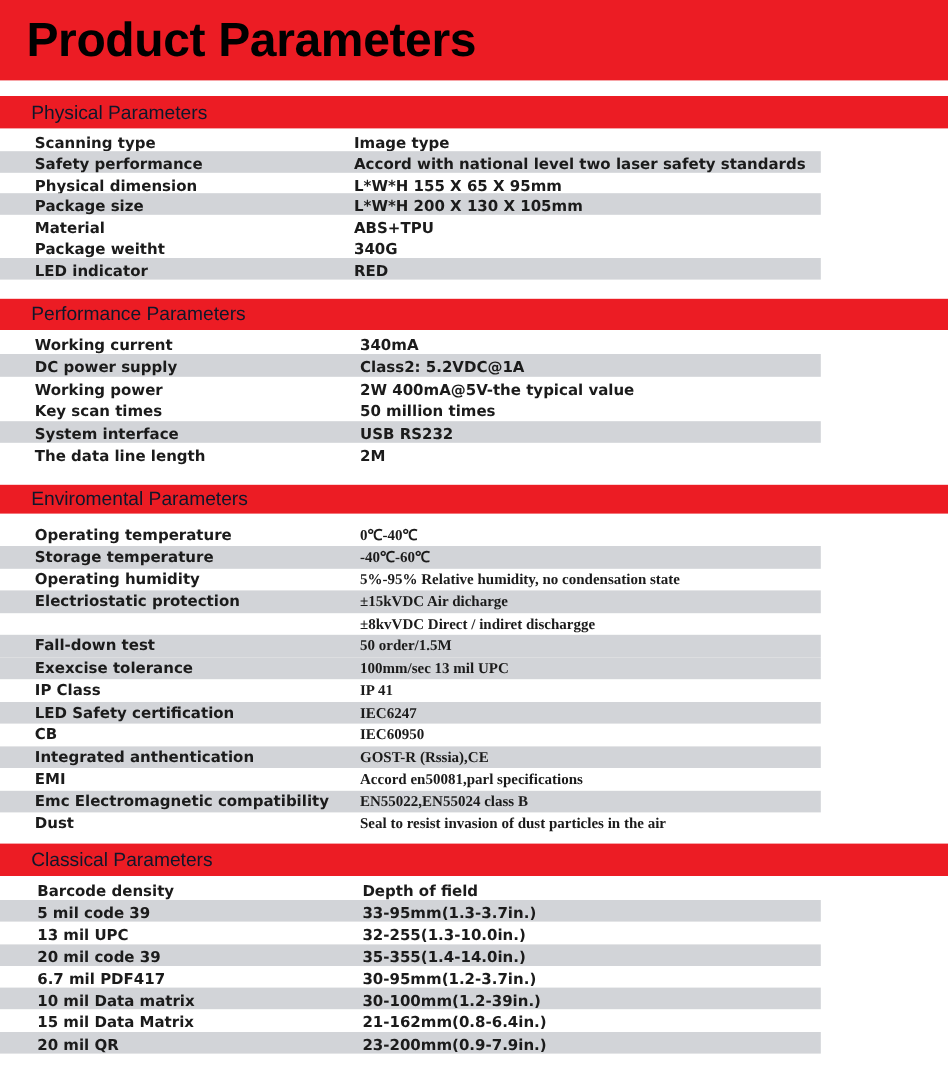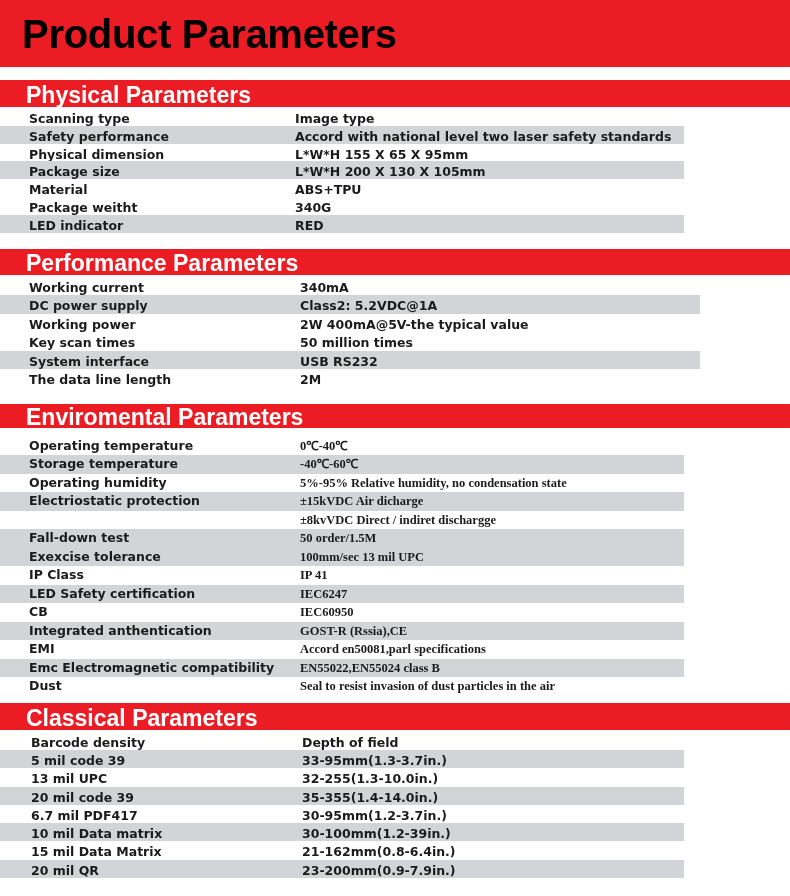--- a/index.html
+++ b/index.html
@@ -16,36 +16,36 @@
     position: absolute; left: 22px; top: 8px;
     font-family: "Liberation Sans", sans-serif; font-weight: bold;
     font-size: 40px; line-height: 52px; color: #000000; letter-spacing: -0.3px;
     white-space: nowrap;
   }
   .band {
     position: absolute; left: 0; width: 790px; background: #ec1c24; z-index: 1;
   }
   .band-title {
     position: absolute; left: 26px; bottom: 0px;
-    font-family: "Liberation Sans", sans-serif; font-weight: bold;
-    font-size: 23px; line-height: 24px; color: #ffffff; white-space: nowrap;
+    font-family: "Liberation Sans", sans-serif; font-weight: normal;
+    font-size: 16px; line-height: 24px; color: #0f172a; white-space: nowrap;
   }
   .rows { position: absolute; left: 0; width: 790px; z-index: 2; }
   .row { position: relative; width: 684px; }
   .row.alt { background: #d2d4d8; }
   .cell {
     position: absolute; font-size: 12.5px; font-weight: bold; color: #1b1b1b;
     white-space: nowrap; line-height: 16px;
   }
   .rows .row .label { left: 29px; }
   
   #sec-physical .row { height: 17.8px; }
   #sec-physical .cell { top: 3px; }
   #sec-physical .value { left: 295px; }
-  #sec-performance .row { height: 18.5px; padding-left: 16px; }
+  #sec-performance .row { height: 18.5px; }
   #sec-performance .cell { top: 3px; }
   #sec-performance .value { left: 300px; }
   #sec-environmental .row { height: 18.5px; }
   #sec-environmental .cell { top: 1px; }
   #sec-environmental .value { left: 300px; font-family: Liberation Serif, serif; }
   #sec-classical .row { height: 18.3px; }
   #sec-classical .cell { top: 3px; }
   #sec-classical .value { left: 302px; }
   #sec-classical .label { left: 31px; }
 </style>

